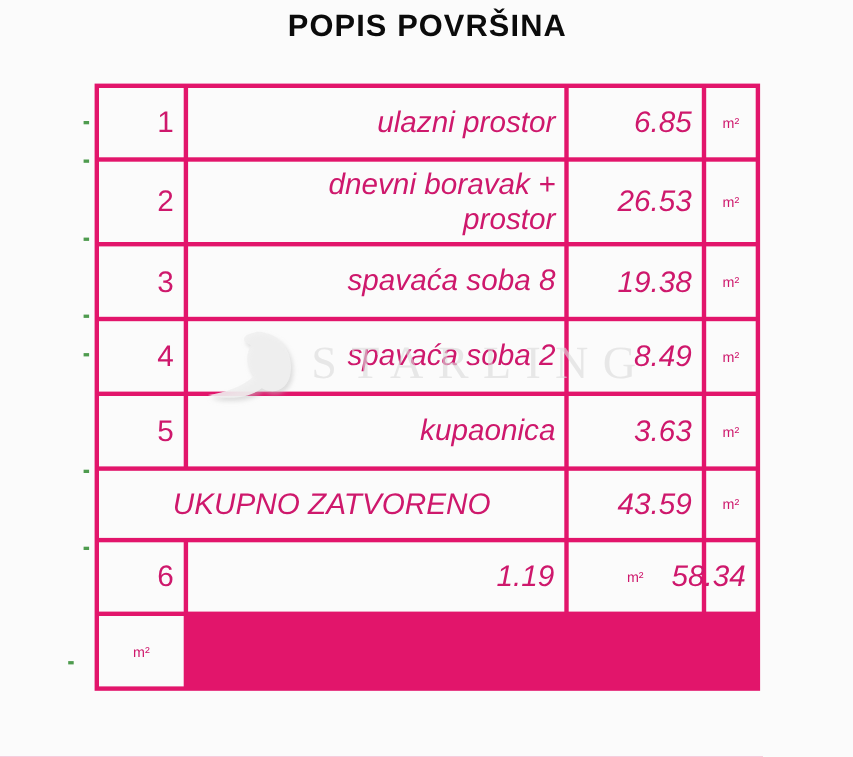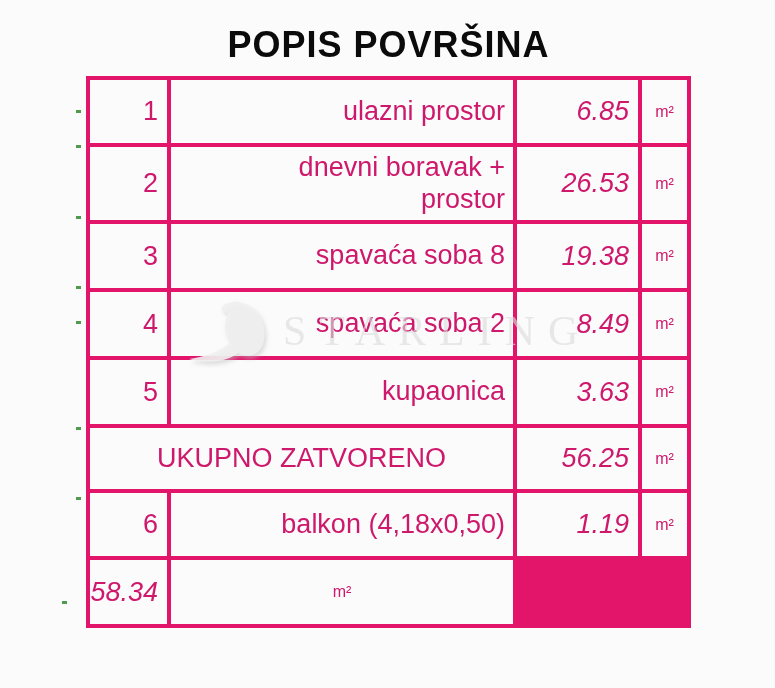--- a/index.html
+++ b/index.html
@@ -2,43 +2,43 @@
 <html><head>
 <meta charset="utf-8">
 <style>
   html,body{margin:0;padding:0;}
   body{
     width:775px;height:688px;position:relative;overflow:hidden;
     background:var(--bg,#FBFBFB);
     font-family:"Liberation Sans", sans-serif;
   }
   .page-title{
-    position:absolute;left:86px;top:24px;width:605px;margin:0;
-    text-align:center;font-size:36px;font-weight:800;letter-spacing:1px;
+    position:absolute;left:86px;top:8px;width:605px;margin:0;
+    text-align:center;font-size:28px;font-weight:800;letter-spacing:1px;
     color:var(--title,#0B0B0B);
   }
   .area-table{
     position:absolute;left:86px;top:76px;
     background:var(--accent,#E2156B);
     padding:4px;display:grid;
     grid-template-columns:77px 342px 121px 45px;
     grid-template-rows:63px 73px 64px 64px 64px 61px 63px 64px;
     gap:4px;
   }
   .cell{
     background:var(--bg,#FBFBFB);
     display:flex;align-items:center;
     color:var(--text-pink,#CE186C);
     font-size:27px;
   }
   .cell.num{justify-content:flex-end;padding-right:9px;}
   .cell.label{justify-content:flex-end;padding-right:8px;text-align:right;
-    white-space:pre-line;line-height:1.18;}
+    white-space:pre-line;line-height:1.18;font-style:italic;}
   .cell.value{justify-content:flex-end;padding-right:9px;font-style:italic;}
-  .cell.unit{justify-content:center;font-size:16px;}
+  .cell.unit{justify-content:center;font-size:13px;}
   .cell.merged{grid-column:span 2;justify-content:center;text-align:left;padding-right:0;}
   .watermark{
     position:absolute;left:183px;top:294px;height:74px;
     display:flex;align-items:center;z-index:5;pointer-events:none;
   }
   .watermark svg{filter:drop-shadow(2px 3px 2px rgba(190,190,190,.55));}
   .wm-text{
     font-family:"Liberation Serif", serif;
     font-size:42px;letter-spacing:13px;margin-left:14px;
     color:var(--wm,#DCDCDC);opacity:.62;white-space:nowrap;
@@ -89,25 +89,24 @@
   <div class="cell label">spavaća soba 2</div>
   <div class="cell value">8.49</div>
   <div class="cell unit">m²</div>
 
   <div class="cell num">5</div>
   <div class="cell label">kupaonica</div>
   <div class="cell value">3.63</div>
   <div class="cell unit">m²</div>
 
   <div class="cell label merged">UKUPNO ZATVORENO</div>
-  <div class="cell value">56.25</div>
+  <div class="cell value">43.59</div>
   <div class="cell unit">m²</div>
 
   <div class="cell num">6</div>
-  <div class="cell label">balkon (4,18x0,50)</div>
   <div class="cell value">1.19</div>
   <div class="cell unit">m²</div>
 
   <div class="cell value">58.34</div>
   <div class="cell unit">m²</div>
 </div>
 
 <div class="tick t0"></div>
 <div class="tick t1"></div>
 <div class="tick t2"></div>

